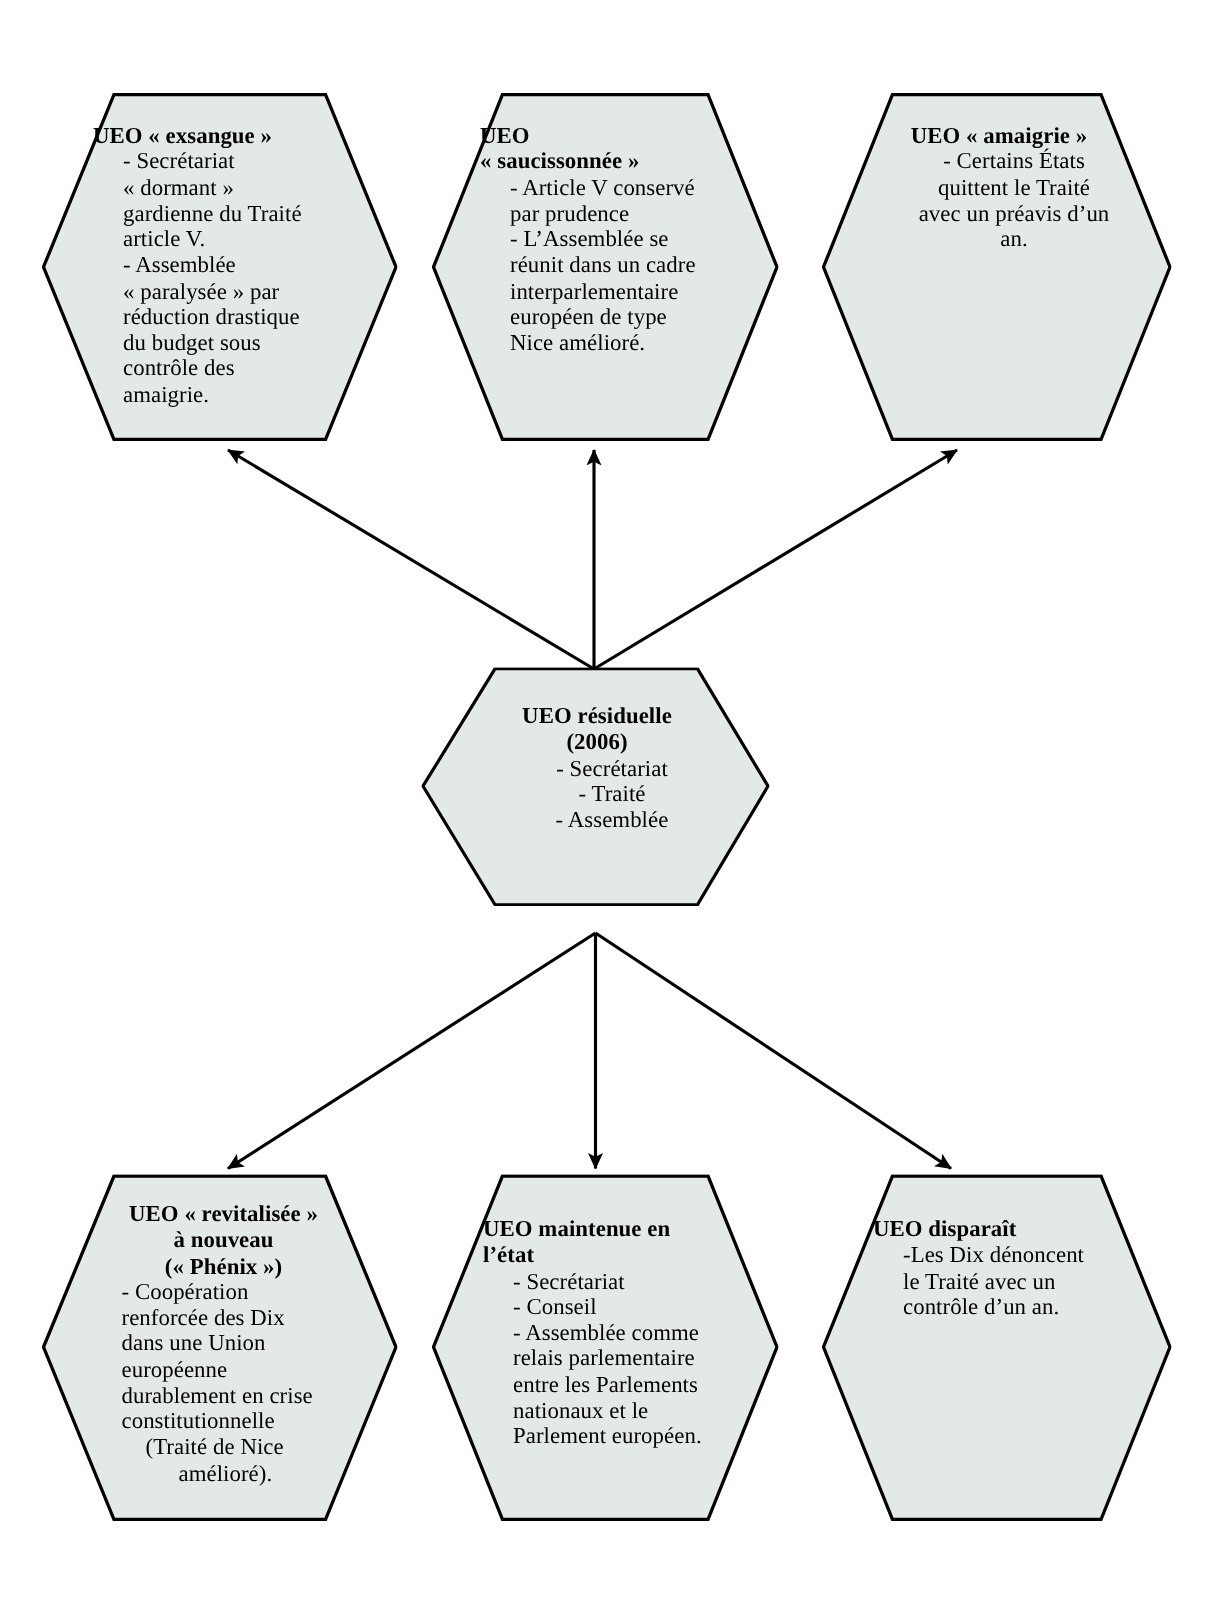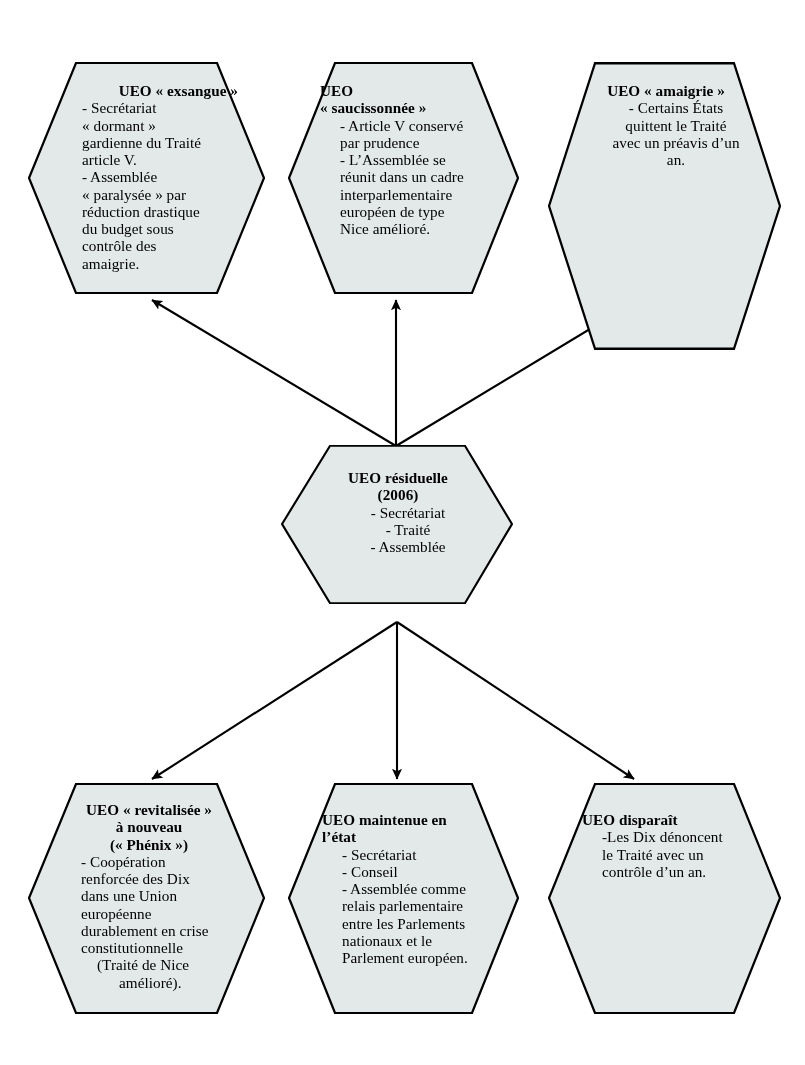--- a/index.html
+++ b/index.html
@@ -69,21 +69,21 @@
   .t-center { text-align: center; }
   .t-left   { text-align: left; }
 
   
   #node-exsangue      { left: 28px;  top: 62px;  width: 237px; height: 232px; }
   #node-exsangue .node-text { left: 34px; top: 20px; width: 176px; }
 
   #node-saucissonnee  { left: 288px; top: 62px;  width: 231px; height: 232px; }
   #node-saucissonnee .node-text { left: 32px; top: 20px; width: 172px; }
 
-  #node-amaigrie      { left: 548px; top: 62px;  width: 233px; height: 288px; }
+  #node-amaigrie      { left: 548px; top: 62px;  width: 233px; height: 232px; }
   #node-amaigrie .node-text { left: 32px; top: 20px; width: 172px; }
 
   #node-residuelle    { left: 281px; top: 445px; width: 232px; height: 159px; }
   #node-residuelle .node-text { left: 36px; top: 24px; width: 162px; }
 
   #node-revitalisee   { left: 28px;  top: 783px; width: 237px; height: 231px; }
   #node-revitalisee .node-text { left: 33px; top: 18px; width: 176px; }
 
   #node-maintenue     { left: 288px; top: 783px; width: 231px; height: 231px; }
   #node-maintenue .node-text { left: 34px; top: 28px; width: 172px; }
@@ -113,21 +113,21 @@
     <line x1="397" y1="622" x2="152" y2="779" stroke="#000000" stroke-width="2.1" marker-end="url(#arrowhead)"></line>
     <line x1="397" y1="622" x2="397" y2="779" stroke="#000000" stroke-width="2.1" marker-end="url(#arrowhead)"></line>
     <line x1="397" y1="622" x2="634" y2="779" stroke="#000000" stroke-width="2.1" marker-end="url(#arrowhead)"></line>
   </svg>
 
   <div class="node" id="node-exsangue">
     <svg class="node-shape" viewBox="0 0 237 232" preserveAspectRatio="none">
       <polygon points="48,1 189,1 236,116 189,231 48,231 1,116" fill="#e3e8e8" stroke="#000000" stroke-width="2.2"></polygon>
     </svg>
     <div class="node-text t-left">
-      <span class="node-title" style="text-align:right">UEO « exsangue »</span>
+      <span class="node-title" style="text-align:left">UEO « exsangue »</span>
       <span class="node-line">- Secrétariat</span>
       <span class="node-line">« dormant »</span>
       <span class="node-line">gardienne du Traité</span>
       <span class="node-line">article V.</span>
       <span class="node-line">- Assemblée</span>
       <span class="node-line">« paralysée » par</span>
       <span class="node-line">réduction drastique</span>
       <span class="node-line">du budget sous</span>
       <span class="node-line">contrôle des</span>
       <span class="node-line">amaigrie.</span>

